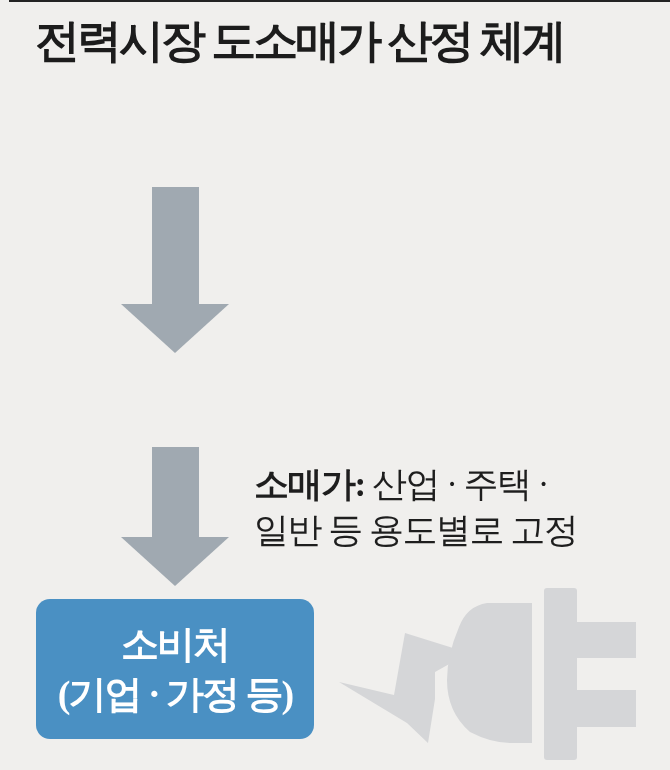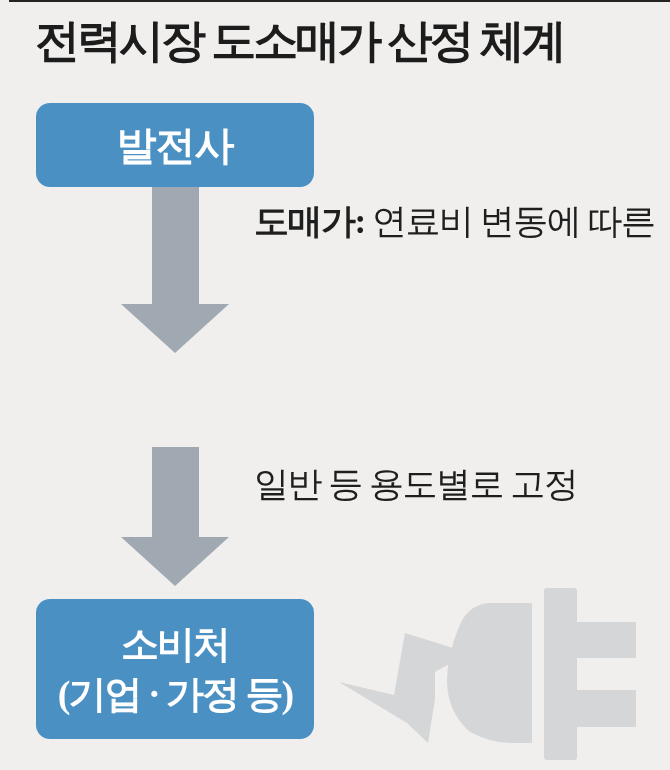--- a/index.html
+++ b/index.html
@@ -45,40 +45,37 @@
 </style>
 </head>
 <body>
 
 <div class="stage">
 
   <div class="top-rule"></div>
 
   <div class="title">전력시장 도소매가 산정 체계</div>
 
-  <div class="flow-box box-1">
-    <span>발전사</span>
-  </div>
 
   <svg class="arrow-svg arrow-1" width="108" height="166" viewBox="0 0 108 166">
     <rect x="31" y="0" width="47" height="119" fill="#a0a9b1"></rect>
     <polygon points="0,117 108,117 54,166" fill="#a0a9b1"></polygon>
   </svg>
 
   <div class="note note-1">
-    <div><b>도매가:</b> <span>연료비 변동에 따른</span></div>
   </div>
 
 
   <svg class="arrow-svg arrow-2" width="108" height="139" viewBox="0 0 108 139">
     <rect x="31" y="0" width="47" height="92" fill="#a0a9b1"></rect>
     <polygon points="0,90 108,90 54,139" fill="#a0a9b1"></polygon>
   </svg>
 
   <div class="note note-2">
+    <div><b>소매가:</b> <span>산업 · 주택 ·</span></div>
     <div>일반 등 용도별로 고정</div>
   </div>
 
   <svg class="plug-illustration" width="350" height="190" viewBox="0 0 350 190">
 
     <polygon points="76,53 140,73 106,92 106,119 99,163 78,143 10,102 65,115" fill="#d5d6d8"></polygon>
 
     <path d="M 203,23 L 158,23 Q 138,26 130,47 Q 118,75 118,100 Q 118,132 141,152 Q 162,163 182,163 L 203,163 Z" fill="#d5d6d8"></path>
 
     <rect x="215" y="8" width="33" height="172" rx="3" fill="#d5d6d8"></rect>

